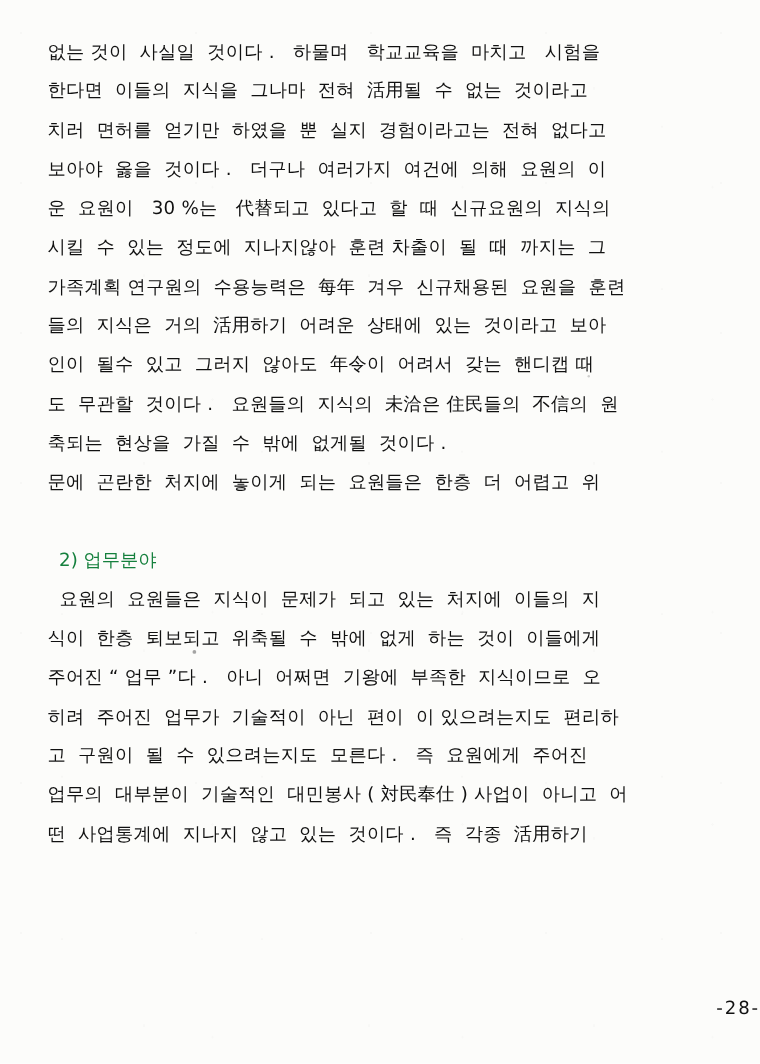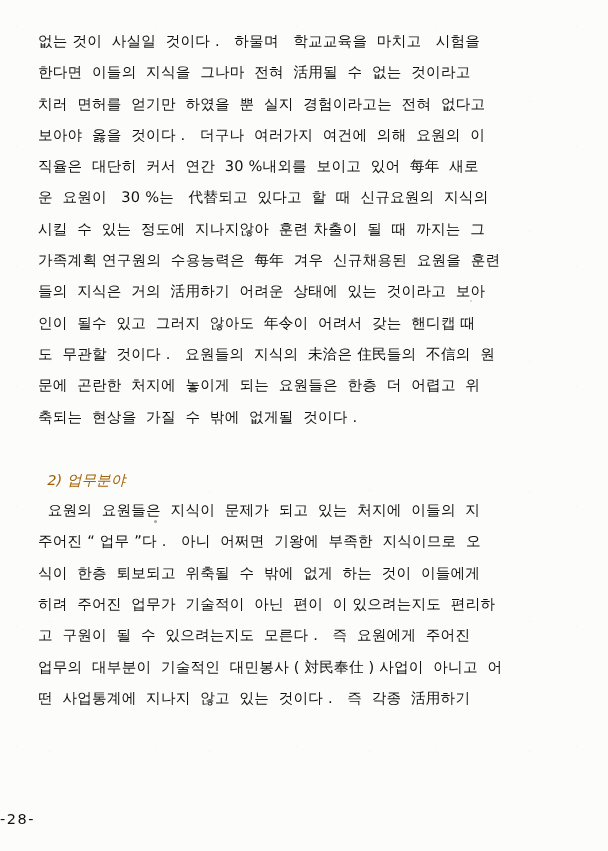--- a/index.html
+++ b/index.html
@@ -52,29 +52,28 @@
   }
   .para-gap {
     height: 31px;
   }
   .section-head {
     margin: 0;
     padding: 0;
     font-size: 14.6px;
     line-height: 31.3px;
     white-space: pre;
-    color: #a16207;
-    font-style: italic;
+    color: #15803d;
   }
   .page-number {
     position: absolute;
     left: 0;
     right: 0;
-    bottom: 24px;
-    text-align: left;
+    bottom: 36px;
+    text-align: right;
     font-size: 14.5px;
     letter-spacing: 1.5px;
     color: #111;
     z-index: 1;
   }
   
   .speck {
     position: absolute;
     background: rgba(0,0,0,0.35);
     border-radius: 50%;
@@ -89,39 +88,38 @@
   <div class="speck" style="left:154px; top:520px; width:3px; height:3px;"></div>
   <div class="speck" style="left:470px; top:300px; width:2px; height:2px; opacity:.5;"></div>
 
   <div class="body-text">
 
     <div>
       <p class="line">없는 것이  사실일  것이다 .   하물며   학교교육을  마치고   시험을</p>
       <p class="line">한다면  이들의  지식을  그나마  전혀  活用될  수  없는  것이라고</p>
       <p class="line">치러  면허를  얻기만  하였을  뿐  실지  경험이라고는  전혀  없다고</p>
       <p class="line">보아야  옳을  것이다 .   더구나  여러가지  여건에  의해  요원의  이</p>
-      <p class="line">직율은  대단히  커서  연간  30 %내외를  보이고  있어  每年  새로</p>
       <p class="line">운  요원이   30 %는   代替되고  있다고  할  때  신규요원의  지식의</p>
       <p class="line">시킬  수  있는  정도에  지나지않아  훈련 차출이  될  때  까지는  그</p>
       <p class="line">가족계획 연구원의  수용능력은  每年  겨우  신규채용된  요원을  훈련</p>
       <p class="line">들의  지식은  거의  活用하기  어려운  상태에  있는  것이라고  보아</p>
       <p class="line">인이  될수  있고  그러지  않아도  年令이  어려서  갖는  핸디캡 때</p>
       <p class="line">도  무관할  것이다 .   요원들의  지식의  未洽은 住民들의  不信의  원</p>
+      <p class="line">축되는  현상을  가질  수  밖에  없게될  것이다 .</p>
       <p class="line">문에  곤란한  처지에  놓이게  되는  요원들은  한층  더  어렵고  위</p>
-      <p class="line">축되는  현상을  가질  수  밖에  없게될  것이다 .</p>
     </div>
 
     <div class="para-gap"></div>
 
     <p class="section-head">  2) 업무분야</p>
 
     <div>
       <p class="line">  요원의  요원들은  지식이  문제가  되고  있는  처지에  이들의  지</p>
+      <p class="line">식이  한층  퇴보되고  위축될  수  밖에  없게  하는  것이  이들에게</p>
       <p class="line">주어진 “ 업무 ”다 .   아니  어쩌면  기왕에  부족한  지식이므로  오</p>
-      <p class="line">식이  한층  퇴보되고  위축될  수  밖에  없게  하는  것이  이들에게</p>
       <p class="line">히려  주어진  업무가  기술적이  아닌  편이  이 있으려는지도  편리하</p>
       <p class="line">고  구원이  될  수  있으려는지도  모른다 .   즉  요원에게  주어진</p>
       <p class="line">업무의  대부분이  기술적인  대민봉사 ( 対民奉仕 ) 사업이  아니고  어</p>
       <p class="line">떤  사업통계에  지나지  않고  있는  것이다 .   즉  각종  活用하기</p>
     </div>
 
   </div>
 
   <div class="page-number">-28-</div>
 </div>

